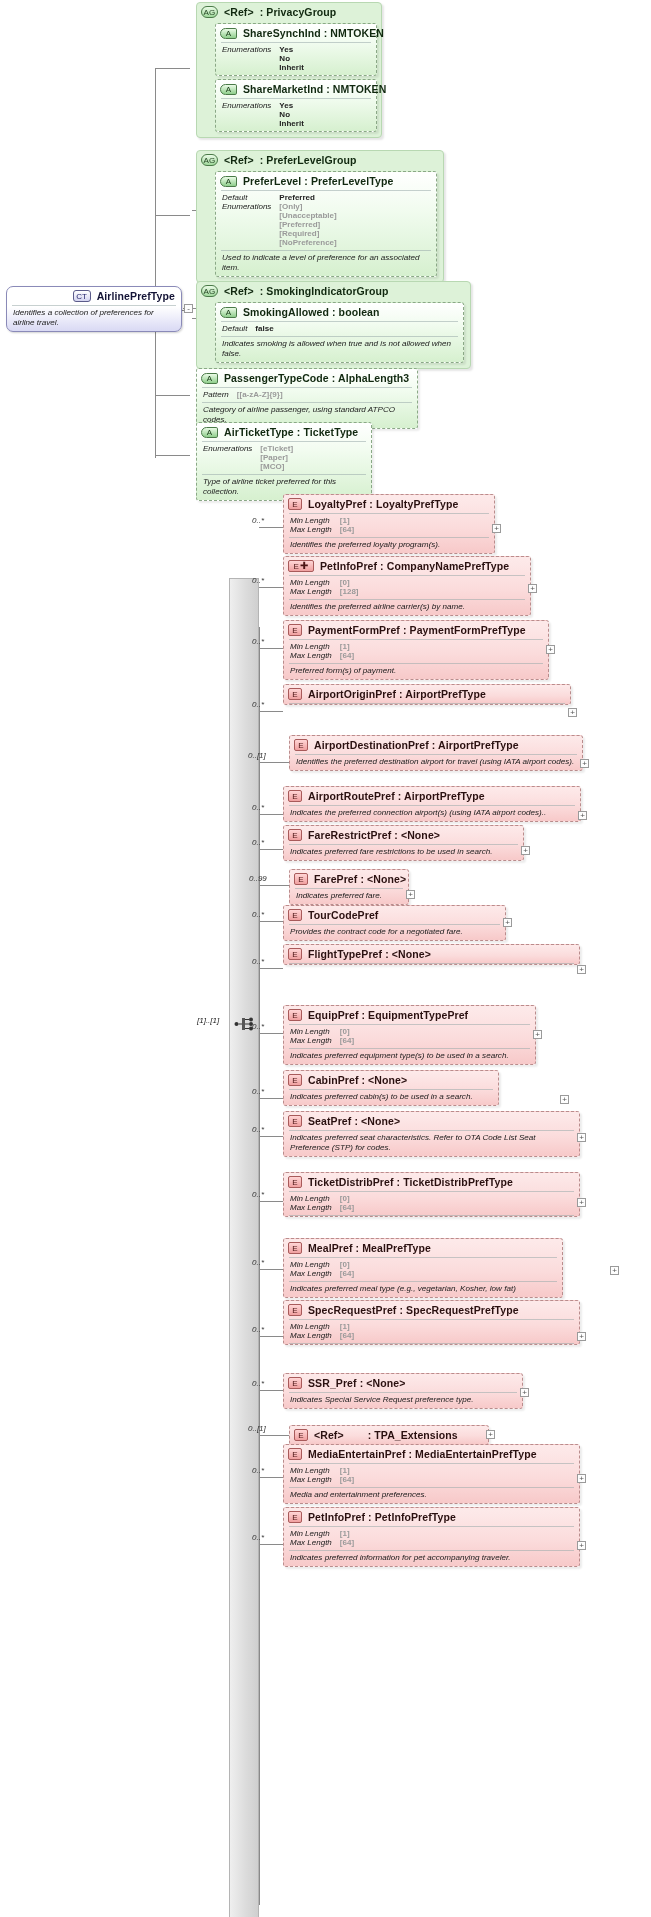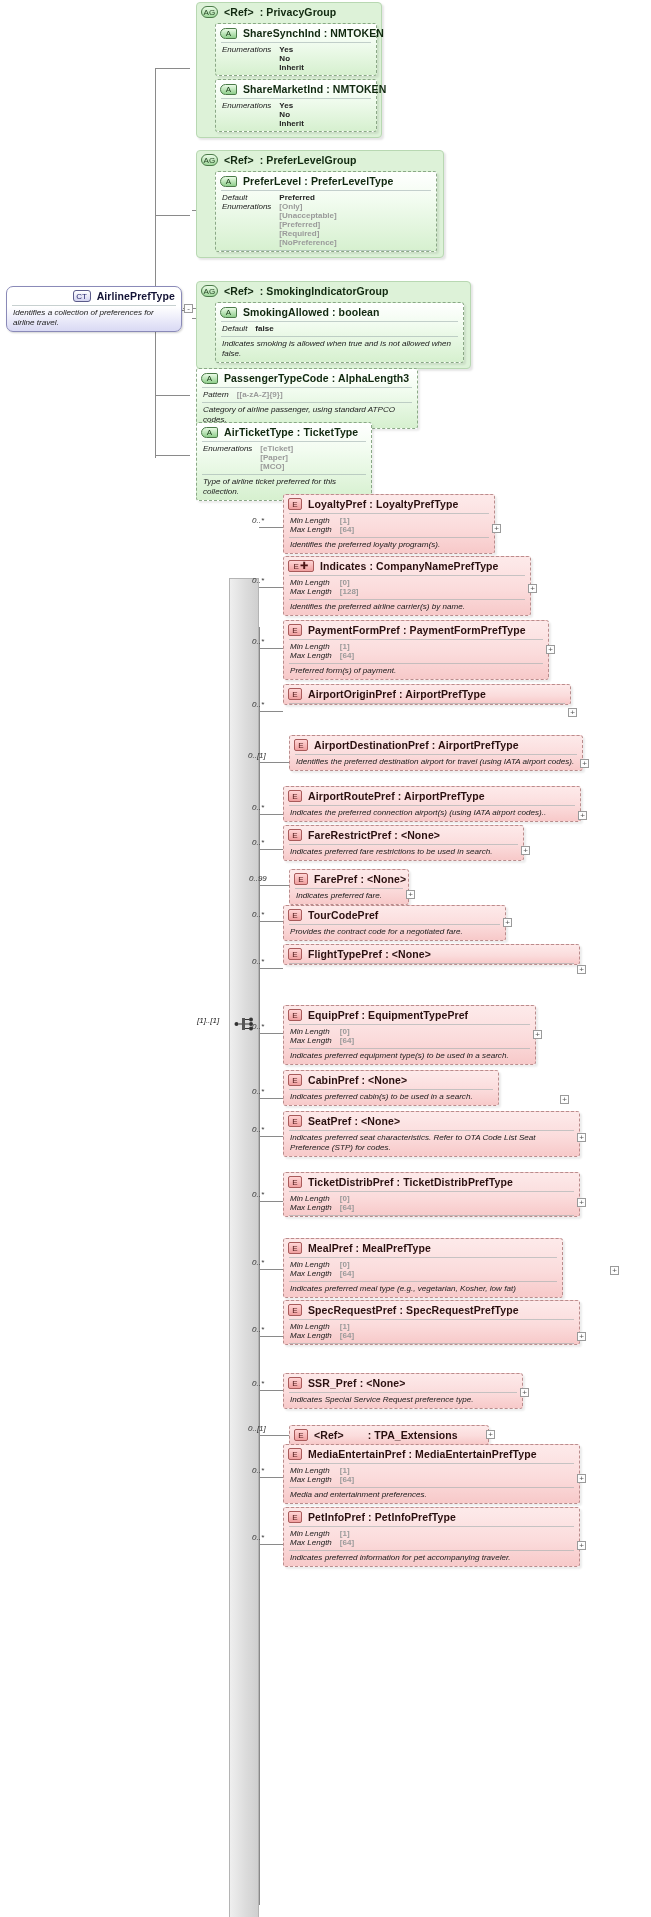--- a/index.html
+++ b/index.html
@@ -242,20 +242,21 @@
         <div class="prop-label">Enumerations</div>
         <div class="prop-val dim enum">
           <span>[Only]</span>
           <span>[Unacceptable]</span>
           <span>[Preferred]</span>
           <span>[Required]</span>
           <span>[NoPreference]</span>
         </div>
       </div>
       <div class="sep"></div>
+      <div class="annot">Used to indicate a level of preference for an associated item.</div>
     </div>
   </div>
 
   <div class="node ag-box" style="left:196px; top:281px; width:275px;">
     <div class="node-head">
       <span class="badge badge-ag">AG</span>
       <span>&lt;Ref&gt;</span>
       <span>: SmokingIndicatorGroup</span>
     </div>
 
@@ -341,21 +342,21 @@
     <div class="sep"></div>
     <div class="annot">Identifies the preferred loyalty program(s).</div>
   </div>
   <div class="plusbox" style="left:492px; top:524px;">+</div>
 
   <div class="card" style="left:252px; top:576px;">0..*</div>
   <div class="ln h" style="left:259px; top:587px; width:24px;"></div>
   <div class="node elem-box" style="left:283px; top:556px; width:248px;">
     <div class="node-head">
       <span class="badge badge-e-plus">E<span class="pl">✚</span></span>
-      <span>Indicates : CompanyNamePrefType</span>
+      <span>PetInfoPref : CompanyNamePrefType</span>
     </div>
     <div class="sep"></div>
     <div class="prop-table">
       <div class="prop-label">Min Length</div>
       <div class="prop-val dim">[0]</div>
       <div class="prop-label">Max Length</div>
       <div class="prop-val dim">[128]</div>
     </div>
     <div class="sep"></div>
     <div class="annot">Identifies the preferred airline carrier(s) by name.</div>

